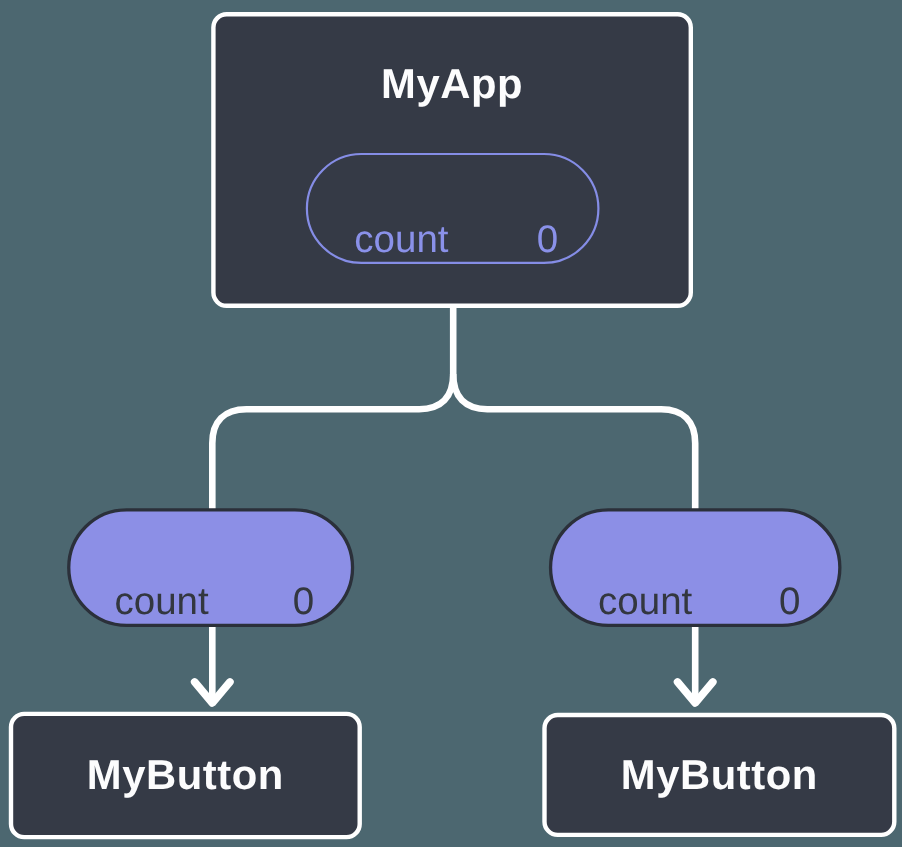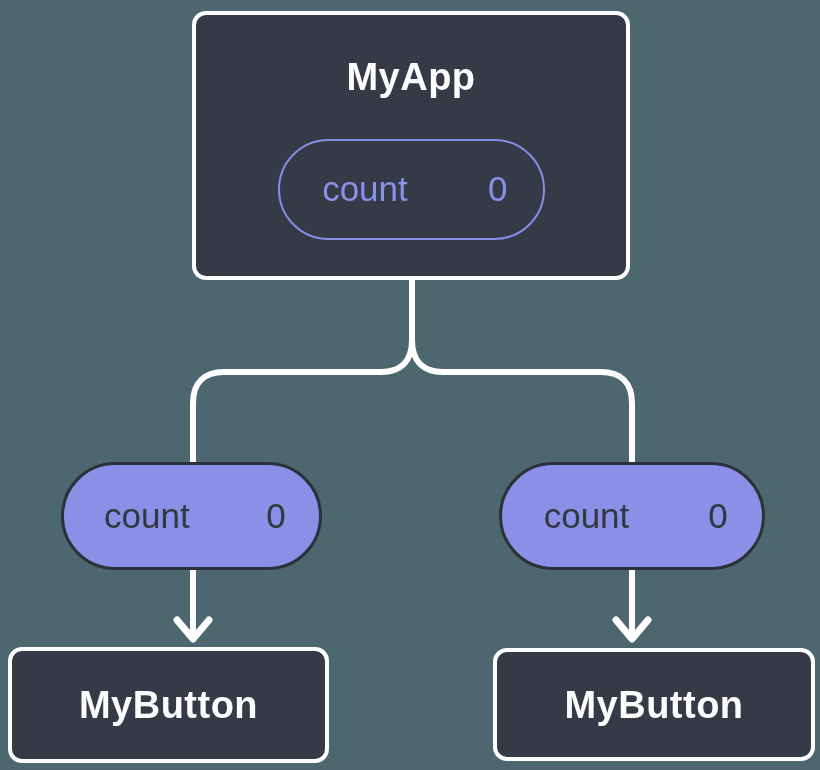--- a/index.html
+++ b/index.html
@@ -50,21 +50,21 @@
     line-height: 50px;
     white-space: nowrap;
   }
   .node-root { left: 192px; top: 11px; width: 438px; height: 269px; gap: 37px; }
   .node-child-left  { left: 8px;   top: 647px; width: 321px; height: 116px; }
   .node-child-right { left: 493px; top: 648px; width: 322px; height: 113px; }
 
   .pill {
     box-sizing: border-box;
     display: flex;
-    align-items: center;
+    align-items: flex-end;
     overflow: hidden;
   }
   .pill .cell {
     display: flex;
     align-items: center;
     justify-content: center;
     font-size: 35px;
     white-space: nowrap;
   }
   .pill .cell.label { flex: 0 0 65%; }

